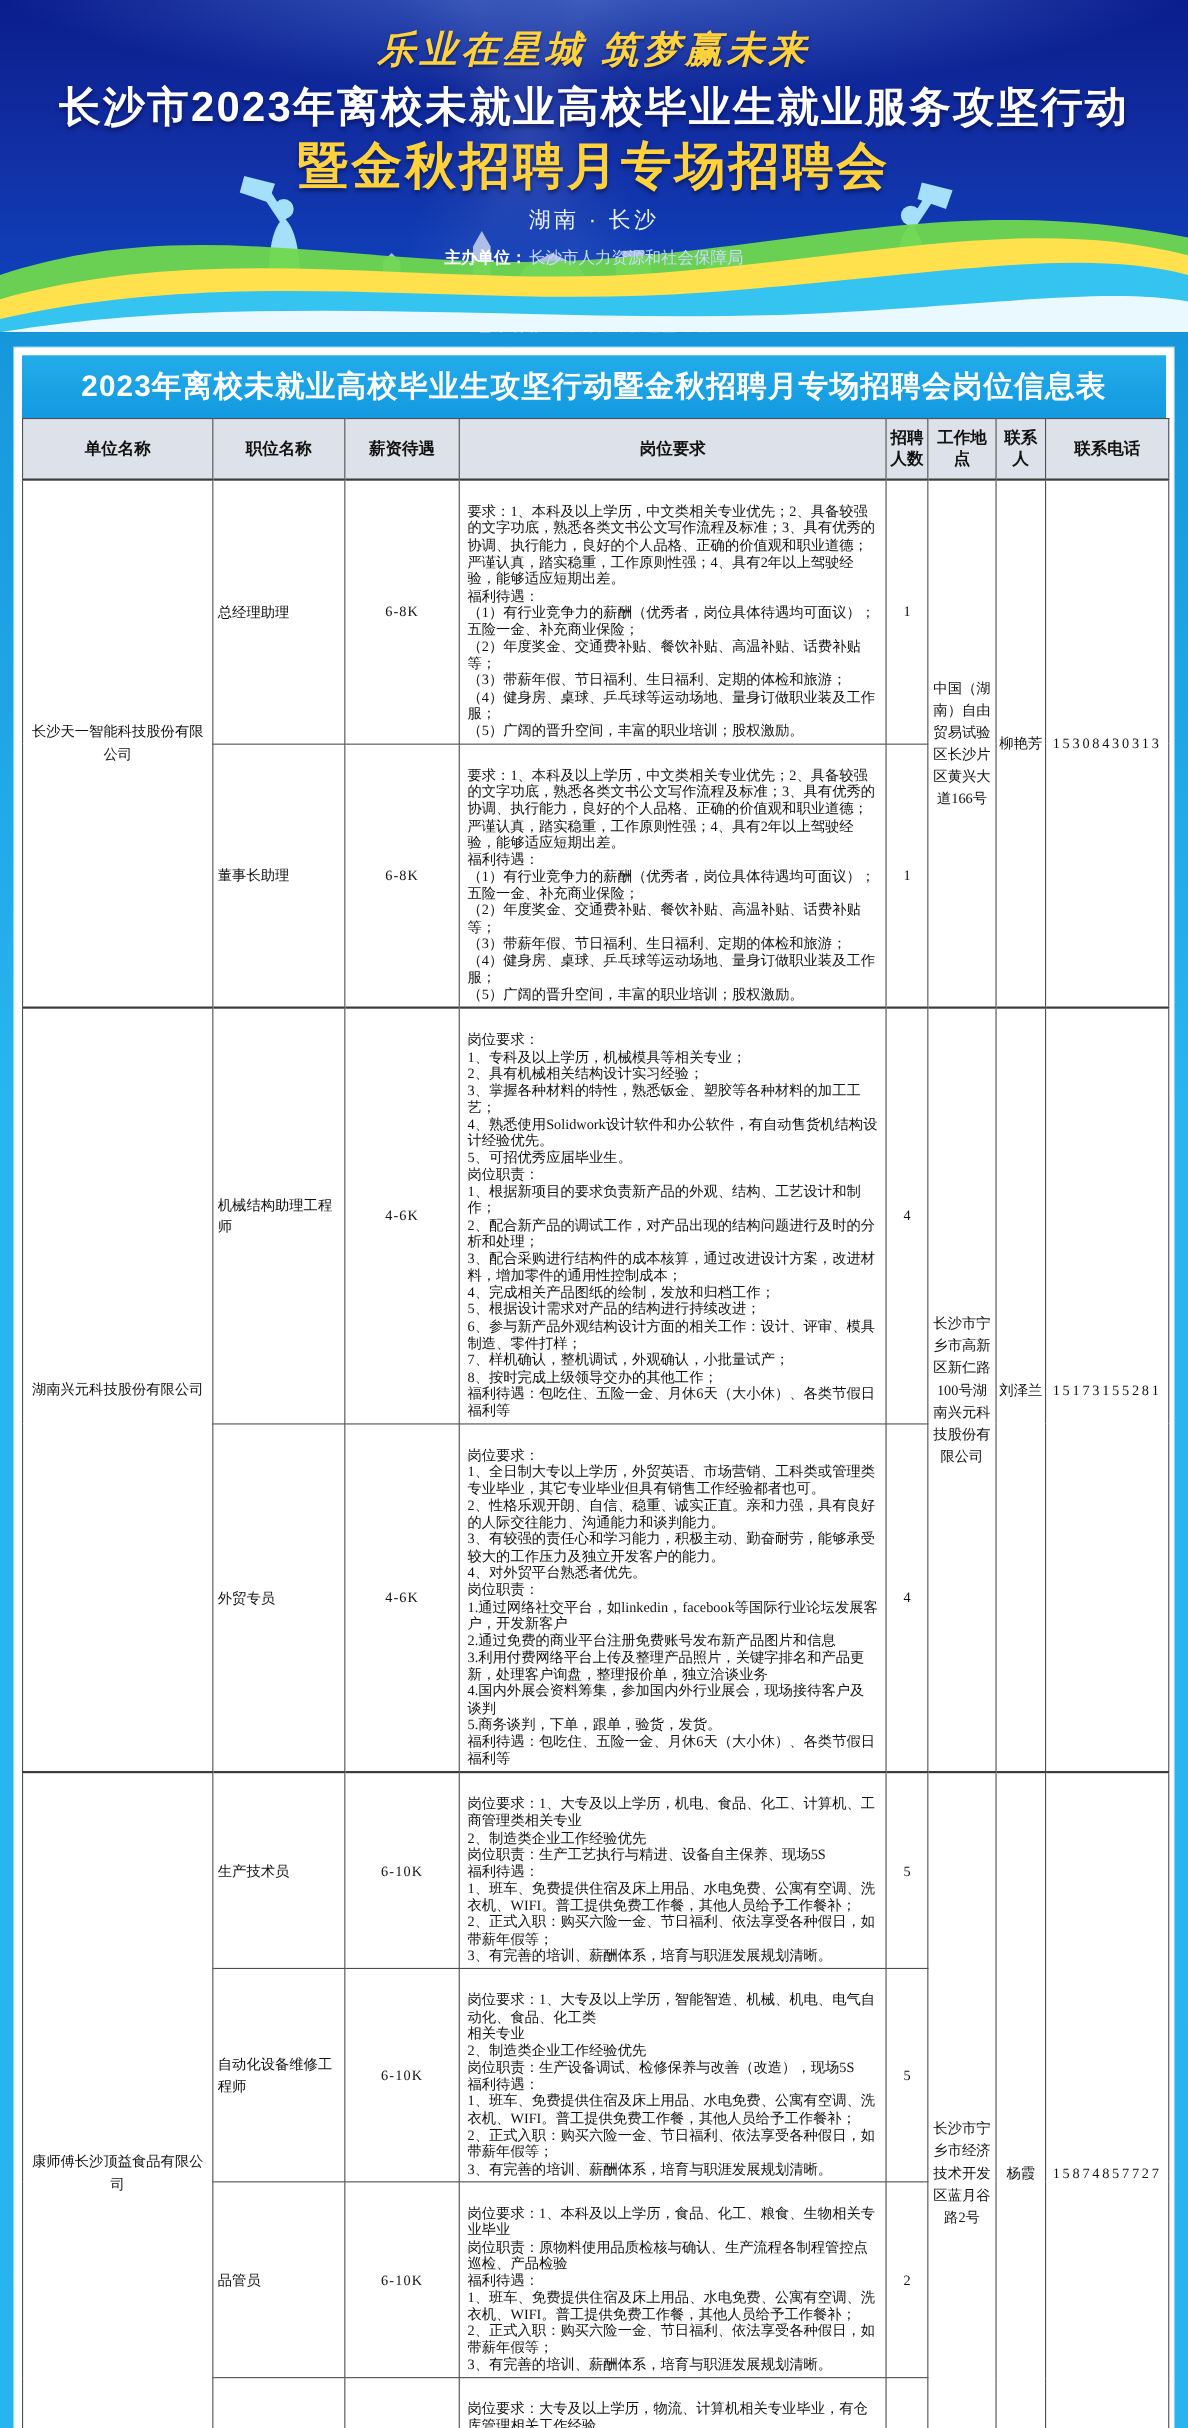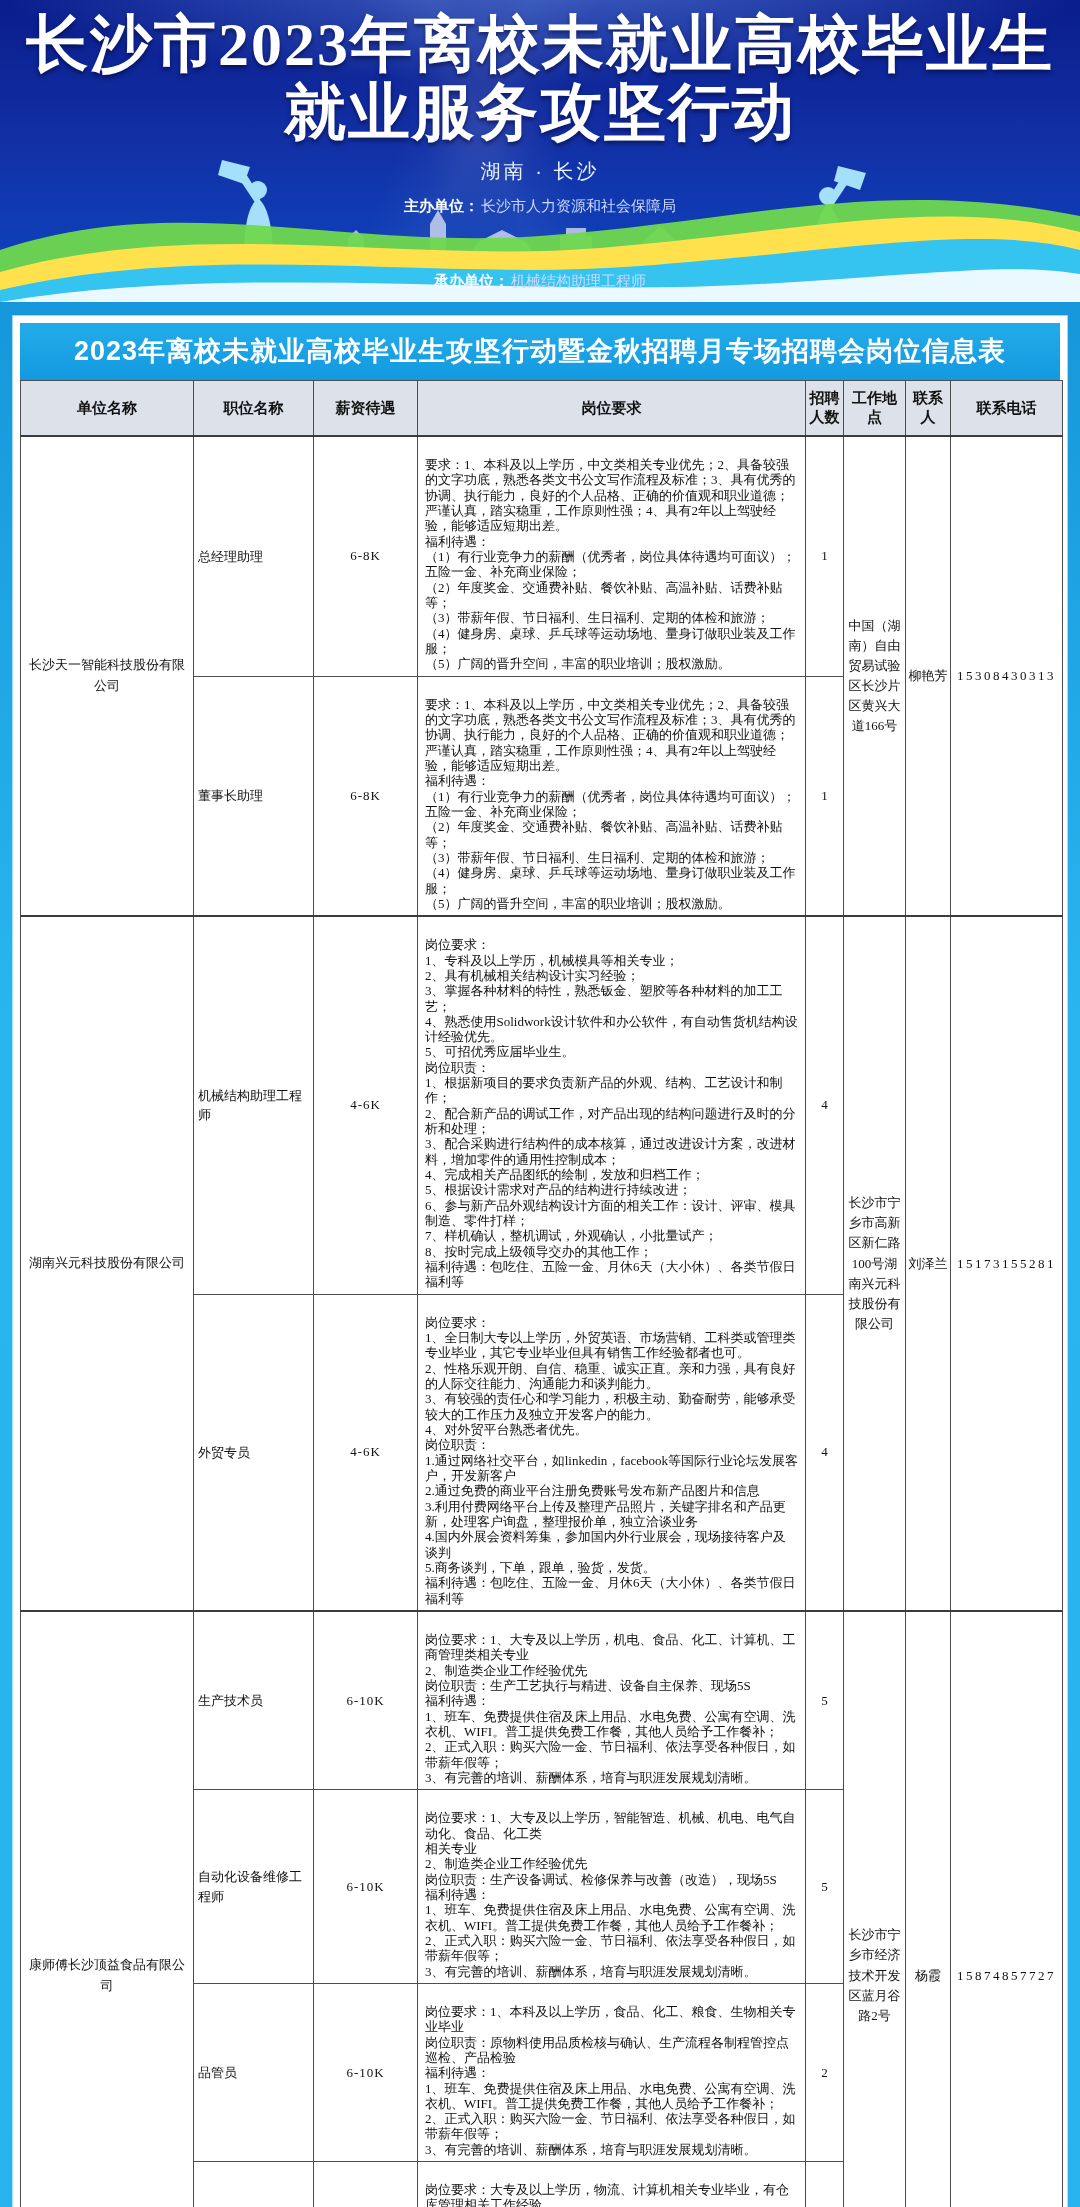--- a/index.html
+++ b/index.html
@@ -21,24 +21,23 @@
   }
   .banner-inner{position:relative;z-index:3;text-align:center;}
   .slogan{
     padding-top:22px;
     font-size:34px;font-weight:900;font-style:italic;
     color:#ffd23c;letter-spacing:4px;
     text-shadow:0 2px 3px rgba(0,0,30,.45);
   }
   .main-title{
     margin-top:10px;
-    font-size:62px;font-weight:900;color:#ffffff;
+    font-size:38px;font-weight:900;color:#ffffff;
     letter-spacing:2px;line-height:1.1;
     text-shadow:0 3px 4px rgba(0,0,40,.5);
-    font-family:Liberation Serif, serif;
   }
   .sub-title{
     margin-top:6px;
     font-size:46px;font-weight:900;color:#ffd23c;
     letter-spacing:3px;line-height:1.05;
     text-shadow:0 3px 4px rgba(0,0,40,.5);
   }
   .location-tag{
     margin-top:12px;
     font-size:20px;color:#eaf2ff;letter-spacing:3px;
@@ -99,21 +98,23 @@
   td.count-cell{text-align:center;font-size:13.5px;}
   td.loc-cell{text-align:center;padding:4px 3px;line-height:1.55;}
   td.contact-cell{text-align:center;padding:2px 2px;line-height:1.5;}
   td.phone-cell{text-align:center;letter-spacing:2.5px;font-size:14px;}
 </style>
 </head>
 <body>
 
 <div class="banner">
   <div class="banner-inner">
+    <div class="slogan">乐业在星城  筑梦赢未来</div>
     <div class="main-title">长沙市2023年离校未就业高校毕业生就业服务攻坚行动</div>
+    <div class="sub-title">暨金秋招聘月专场招聘会</div>
     <div class="location-tag">湖南 · 长沙</div>
     <div class="organizers">
       <span><b>主办单位：</b><span>长沙市人力资源和社会保障局</span></span>
       <span><b>承办单位：</b><span>机械结构助理工程师</span></span>
       <span><b>协办单位：</b><span>长沙人才集团有限公司</span></span>
     </div>
   </div>
   <svg class="banner-decor" viewBox="0 0 1080 170" preserveAspectRatio="none">
 
     <path fill="rgba(255,255,255,0.22)" d="M0,150 C200,96 420,150 640,132 C860,114 980,96 1080,116 L1080,170 L0,170 Z"></path>

